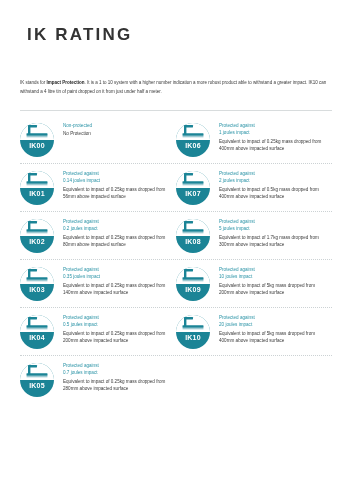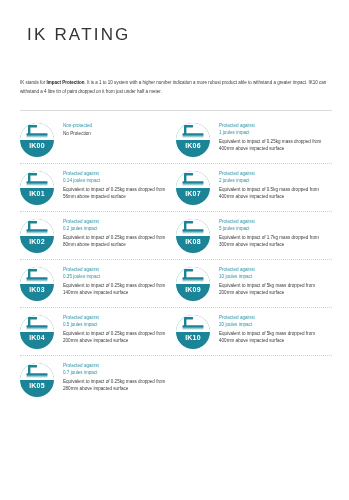--- a/index.html
+++ b/index.html
@@ -7,21 +7,21 @@
     width:349px; height:500px;
     background:#ffffff;
     font-family:"Liberation Sans", sans-serif;
     -webkit-font-smoothing:antialiased;
   }
   .page { position:relative; width:349px; height:500px; padding:0; overflow:hidden; }
 
   
   .title {
     position:absolute; left:27px; top:25px;
-    font-size:17px; font-weight:normal; color:#333333;
+    font-size:17px; font-weight:bold; color:#333333;
     letter-spacing:2.2px;
   }
 
   .intro {
     position:absolute; left:20px; top:79px; width:312px;
     font-size:4.5px; line-height:8.6px; color:#3a3a3a;
   }
   .intro b { font-weight:bold; color:#222; }
 
   .top-rule {

